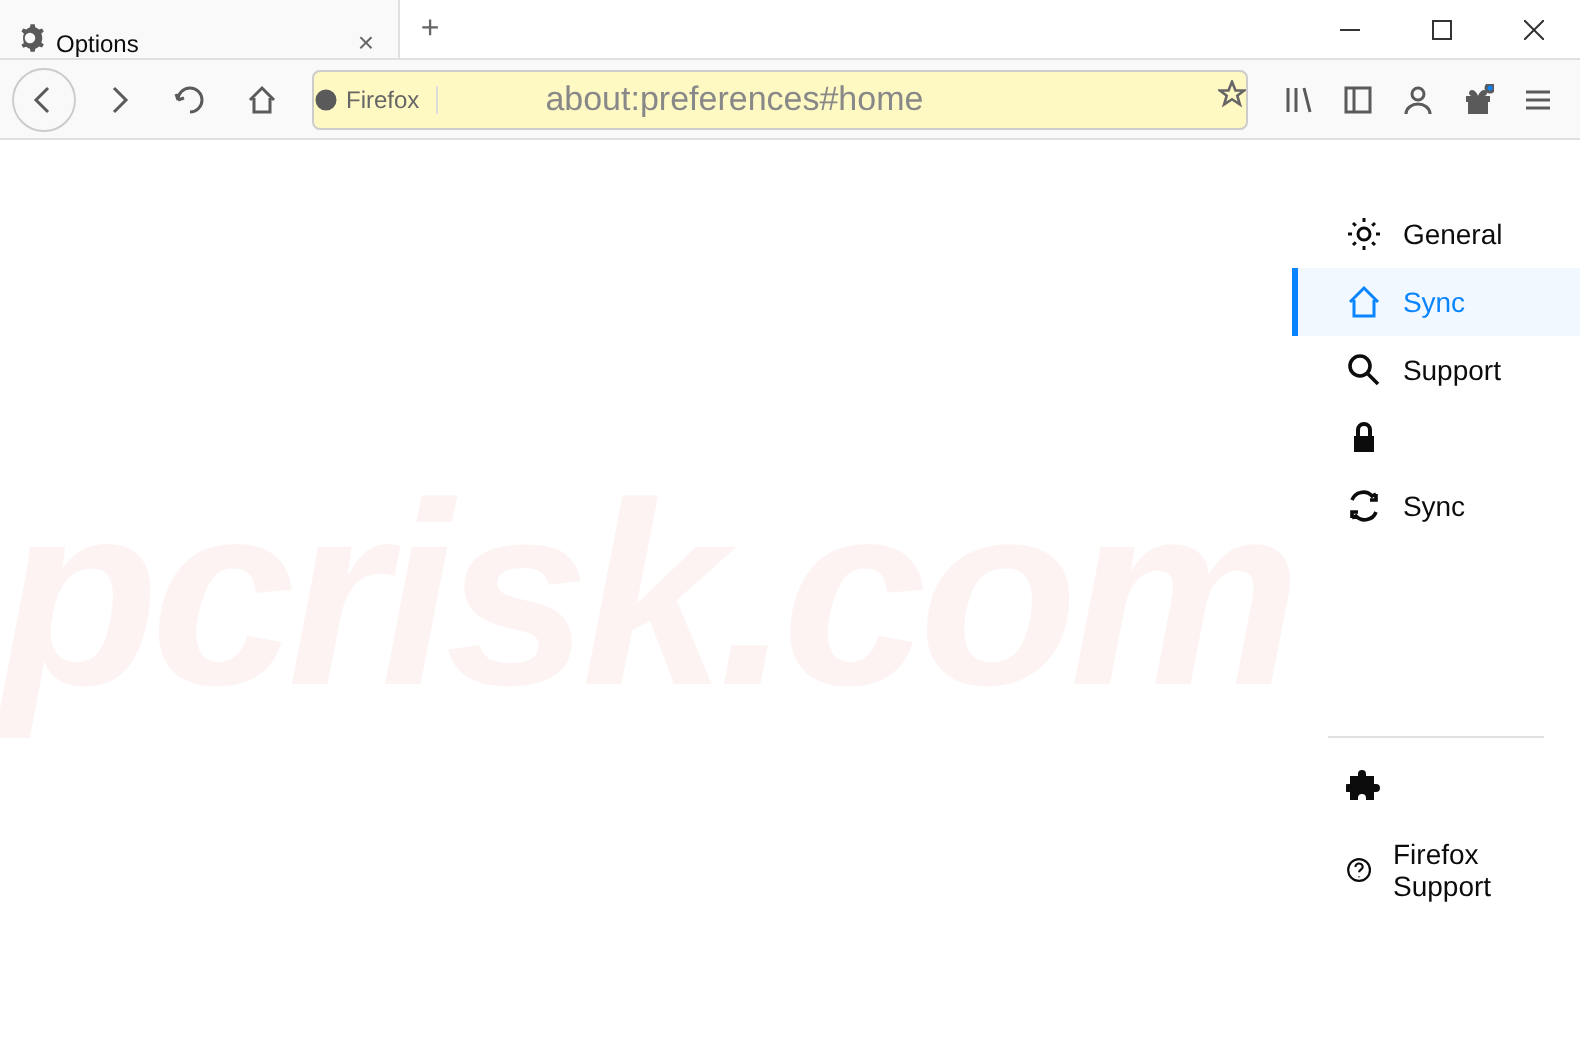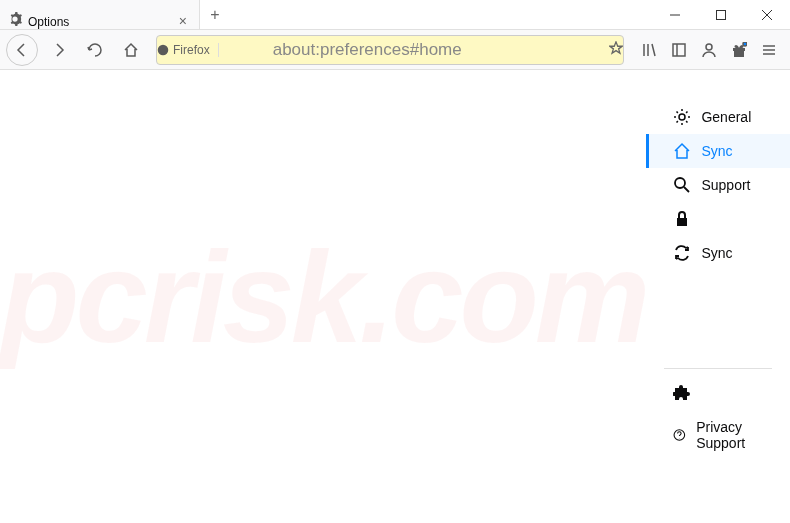--- a/index.html
+++ b/index.html
@@ -181,17 +181,17 @@
     <div class="sidebar-item">
       <svg viewBox="0 0 18 18" fill="#0c0c0d">
           <path d="M6 2a2 2 0 014 0v1h4v4h1a2 2 0 010 4h-1v4h-4v-1a2 2 0 00-4 0v1H2v-4H1a2 2 0 010-4h1V3h4V2z"></path>
         </svg>
     </div>
     <div class="sidebar-item">
       <svg viewBox="0 0 18 18" fill="none" stroke="#0c0c0d" stroke-width="1.5">
           <circle cx="9" cy="9" r="7.5"></circle>
           <path d="M6.5 7a2.5 2.5 0 015 0c0 1.5-2.5 2-2.5 3.5M9 13.5v.5"></path>
         </svg>
-      <span>Privacy Support</span>
+      <span>Firefox Support</span>
     </div>
   </div>
 
 </div>
 
 </body></html>

